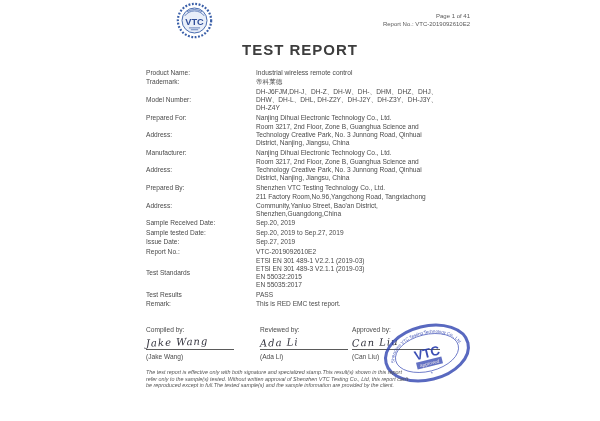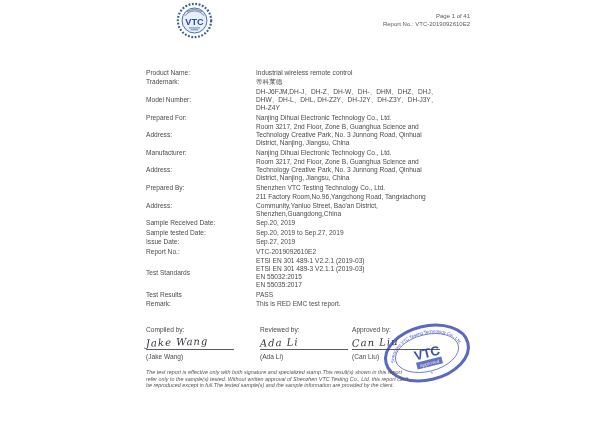--- a/index.html
+++ b/index.html
@@ -62,20 +62,21 @@
     <text x="20" y="24.5" text-anchor="middle" font-size="10" font-weight="bold" fill="#2f4d99" font-family="Liberation Sans, sans-serif">VTC</text>
     <line x1="14" y1="28" x2="26" y2="28" stroke="#3a5fa8" stroke-width="0.8"></line>
     <line x1="16" y1="30" x2="24" y2="30" stroke="#3a5fa8" stroke-width="0.8"></line>
   </svg>
 
   <div class="header-right">
     <div>Page 1 of 41</div>
     <div>Report No.: VTC-2019092610E2</div>
   </div>
 
+  <div class="title">TEST REPORT</div>
 
   <div class="fields">
       <div class="row">
         <div class="lab">Product Name:</div>
         <div class="val">
           <div>Industrial wireless remote control</div>
         </div>
       </div>
       <div class="row">
         <div class="lab">Trademark:</div>

